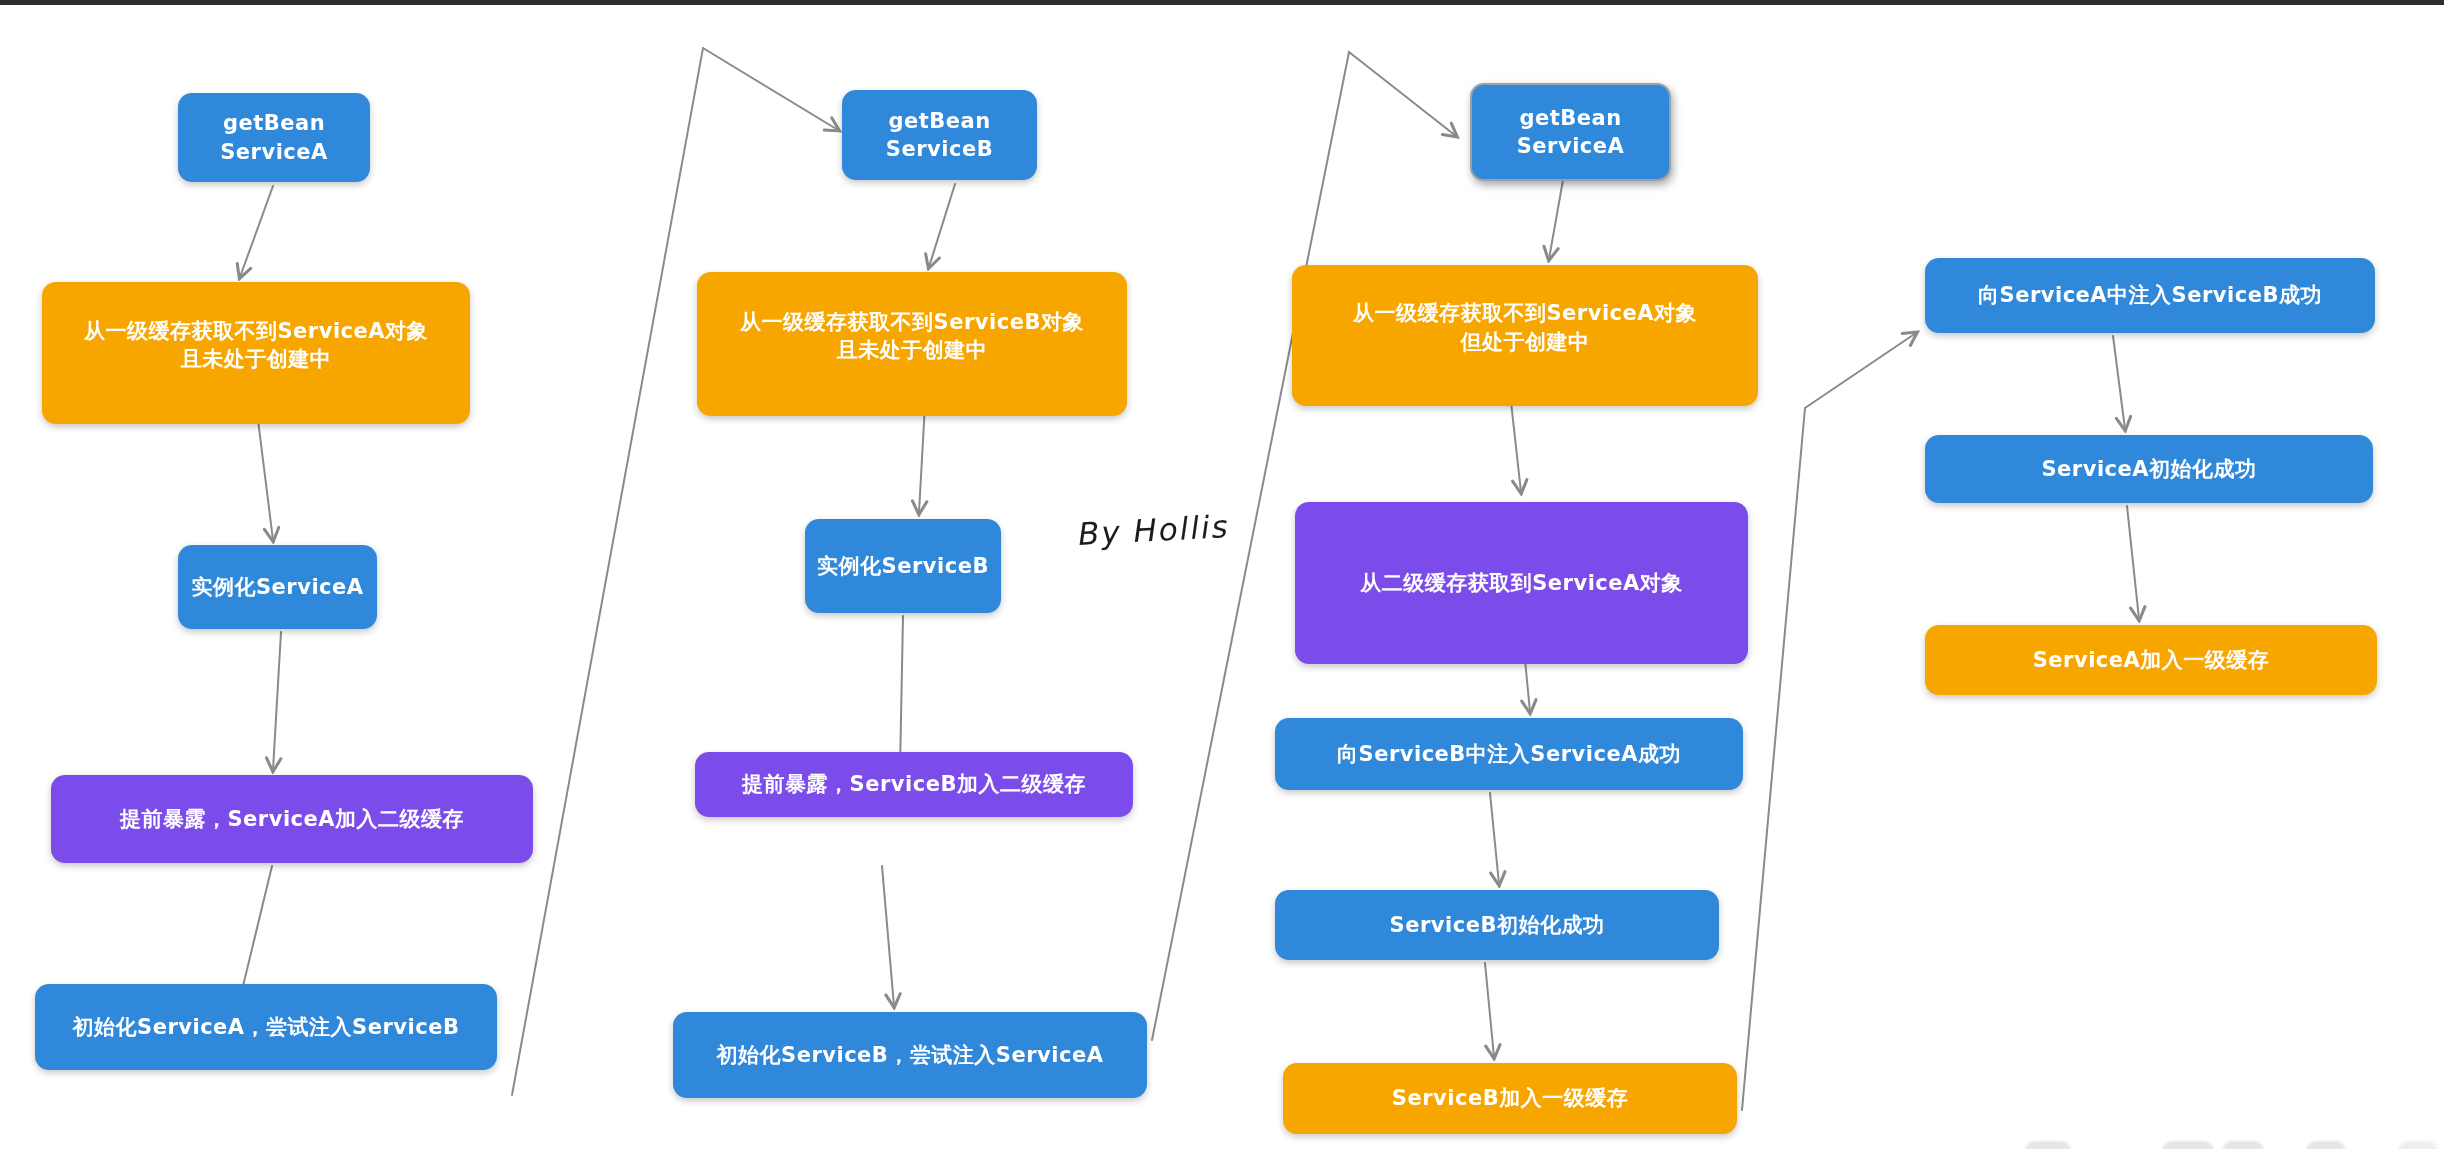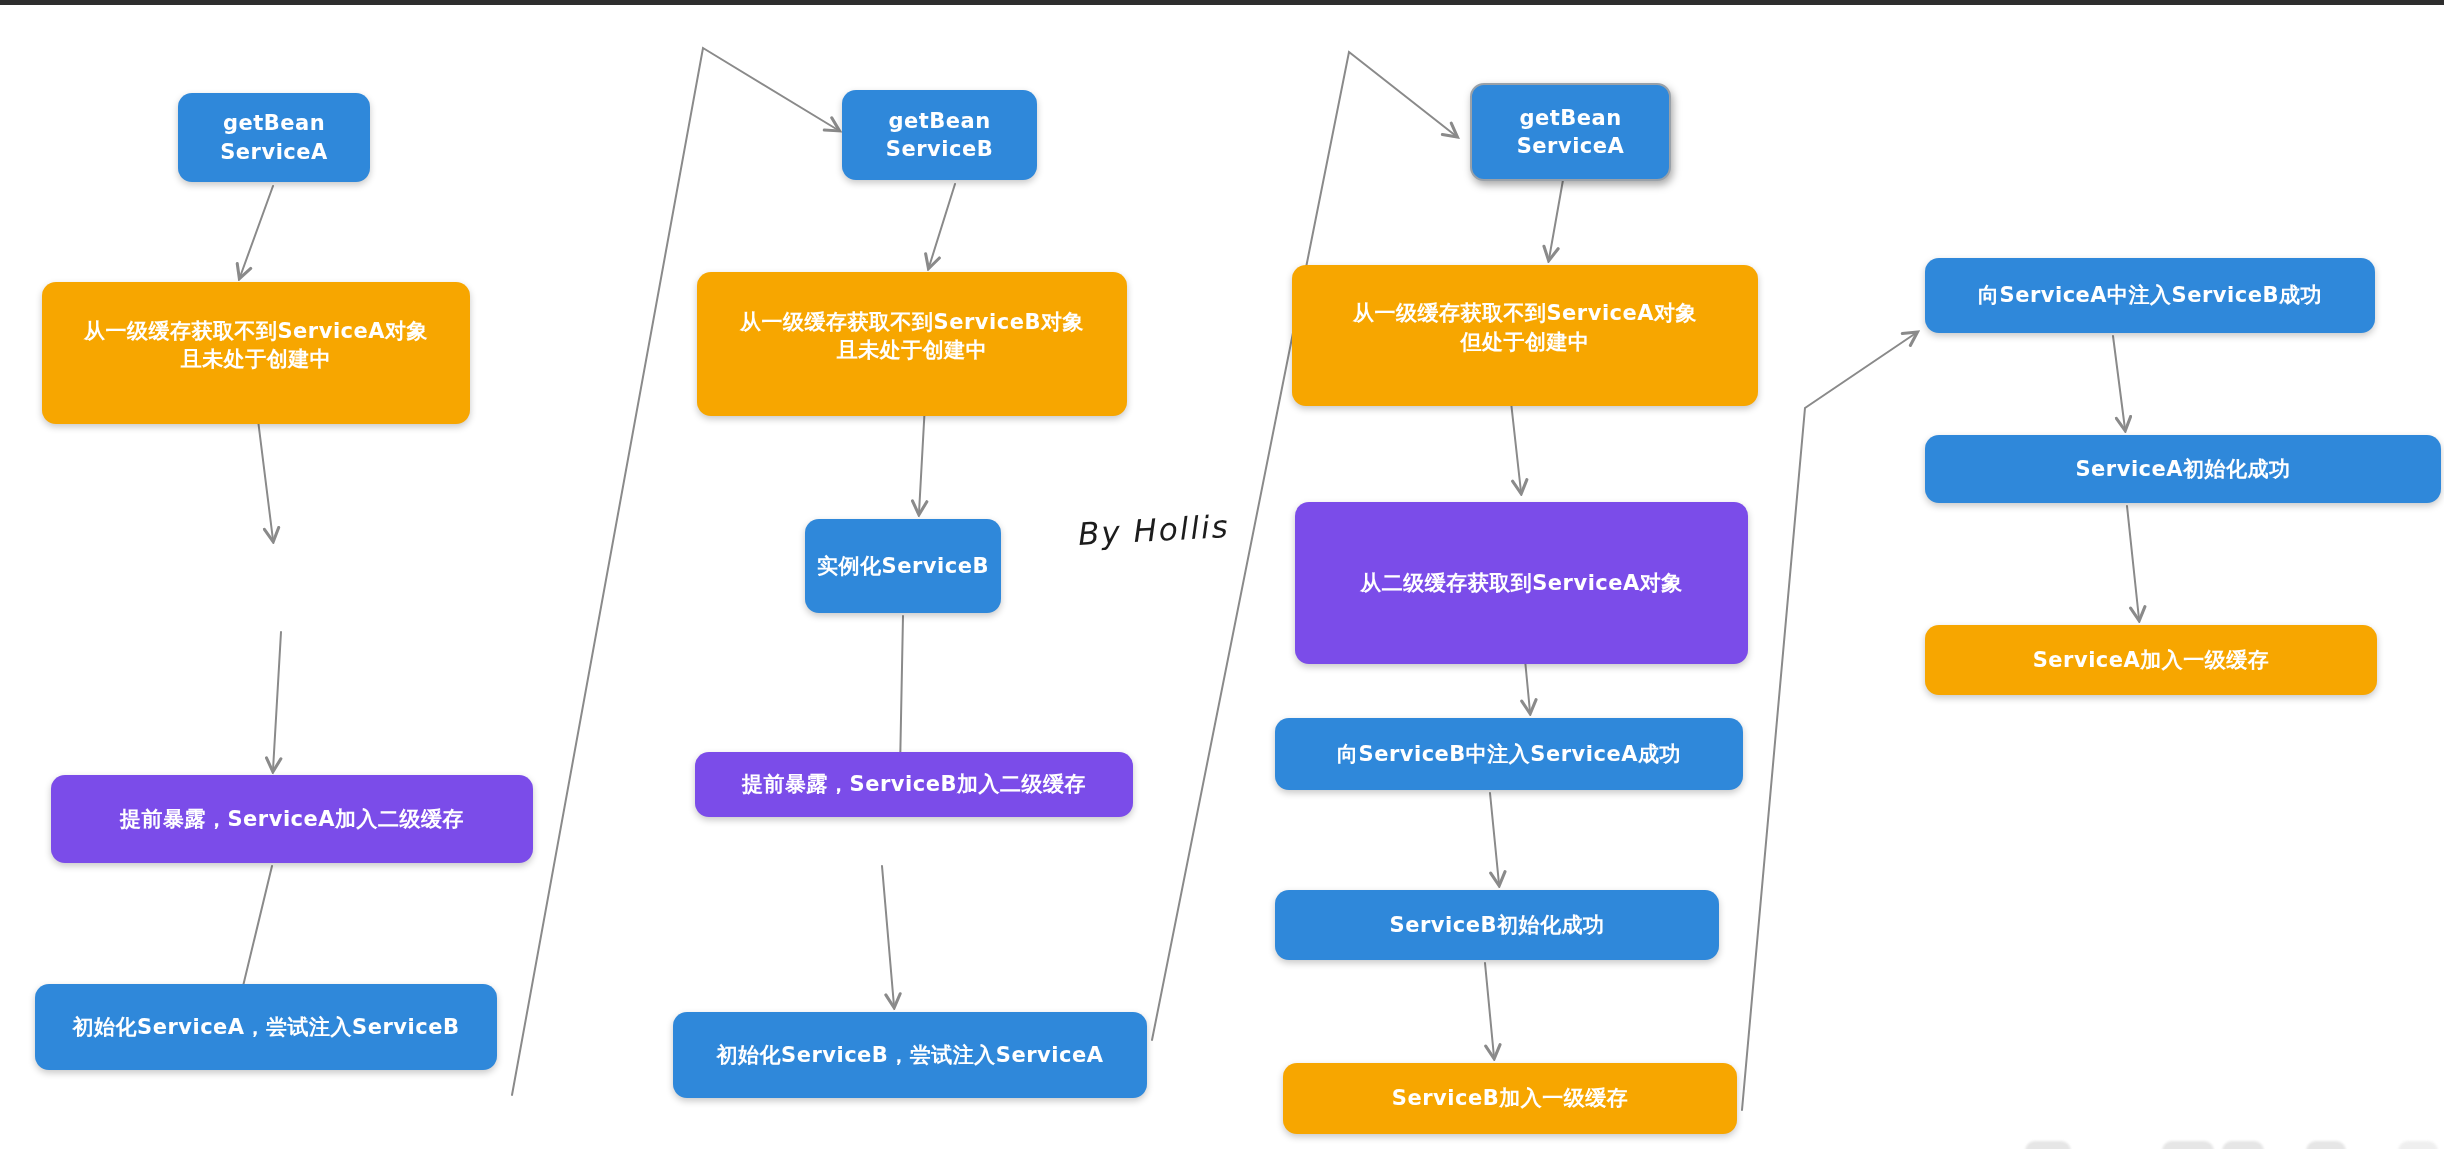--- a/index.html
+++ b/index.html
@@ -56,20 +56,23 @@
   </svg>
 
   <div class="node blue" style="left:178px;top:93px;width:192px;height:89px">
     <span>getBean</span>
     <span>ServiceA</span>
   </div>
   <div class="node orange pad-b" style="left:42px;top:282px;width:428px;height:126px">
     <span>从一级缓存获取不到ServiceA对象</span>
     <span>且未处于创建中</span>
   </div>
+  <div class="node blue" style="left:178px;top:545px;width:199px;height:84px">
+    <span>实例化ServiceA</span>
+  </div>
   <div class="node purple" style="left:51px;top:775px;width:482px;height:88px">
     <span>提前暴露，ServiceA加入二级缓存</span>
   </div>
   <div class="node blue" style="left:35px;top:984px;width:462px;height:86px">
     <span>初始化ServiceA，尝试注入ServiceB</span>
   </div>
 
   <div class="node blue" style="left:842px;top:90px;width:195px;height:90px">
     <span>getBean</span>
     <span>ServiceB</span>
@@ -105,21 +108,21 @@
   <div class="node blue" style="left:1275px;top:890px;width:444px;height:70px">
     <span>ServiceB初始化成功</span>
   </div>
   <div class="node orange" style="left:1283px;top:1063px;width:454px;height:71px">
     <span>ServiceB加入一级缓存</span>
   </div>
 
   <div class="node blue" style="left:1925px;top:258px;width:450px;height:75px">
     <span>向ServiceA中注入ServiceB成功</span>
   </div>
-  <div class="node blue" style="left:1925px;top:435px;width:516px;height:68px">
+  <div class="node blue" style="left:1925px;top:435px;width:448px;height:68px">
     <span>ServiceA初始化成功</span>
   </div>
   <div class="node orange" style="left:1925px;top:625px;width:452px;height:70px">
     <span>ServiceA加入一级缓存</span>
   </div>
 
   <div class="byline">By Hollis</div>
 
   <div class="dock-hint" style="left:2025px;width:46px"></div>
   <div class="dock-hint" style="left:2162px;width:52px"></div>

